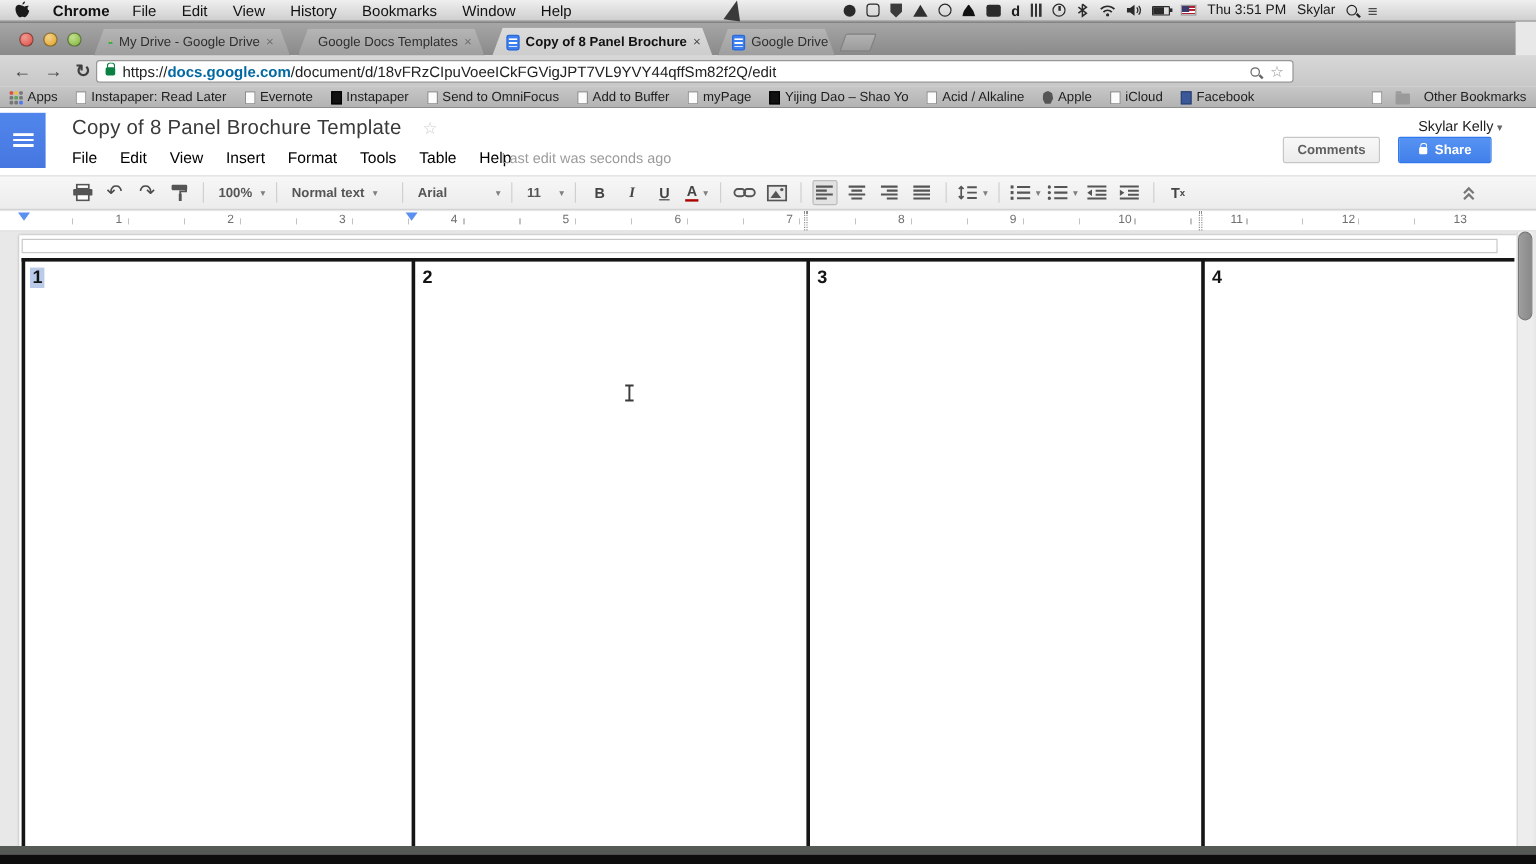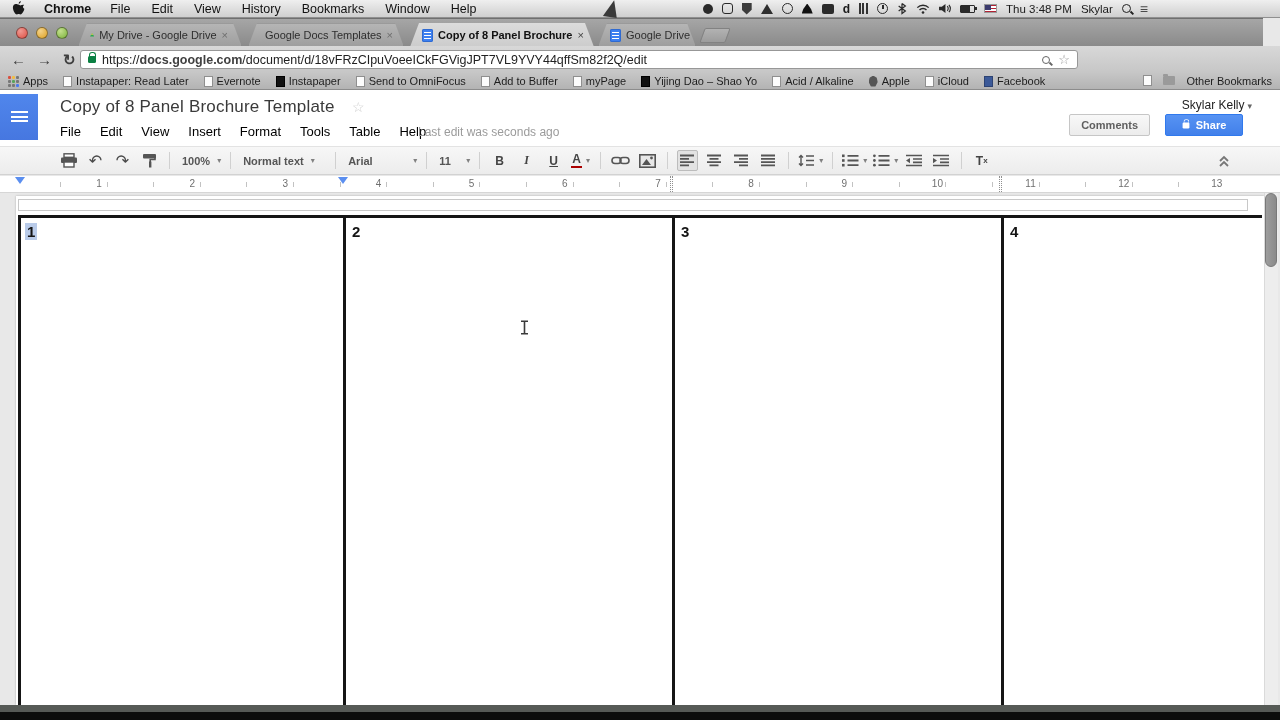--- a/index.html
+++ b/index.html
@@ -43,21 +43,21 @@
   .tab .x{margin-left:auto;color:#6e6e6e;font-size:11px;font-weight:normal}
   .fav-docs{width:11px;height:13px;flex:0 0 auto;background:#3c7ff0;border-radius:2px;box-shadow:inset 0 0 0 1px #2f6ad0;position:relative}
   .fav-docs::after{content:"";position:absolute;left:2px;top:3px;right:2px;height:7px;background:repeating-linear-gradient(#fff 0 1.4px,transparent 1.4px 3px)}
   .newtab{position:absolute;left:702px;top:9px;width:26px;height:15px;background:linear-gradient(#b2b2b2,#9c9c9c);transform:skewX(-20deg);border:1px solid #828282;border-radius:2px}
 
   
   .addrrow{position:absolute;top:46px;left:0;right:0;height:26px;background:linear-gradient(#d8d8d8,#c7c7c7);display:flex;align-items:center}
   .navbtn{font-size:15px;color:#3f3f3f;margin-left:11px;line-height:1}
   .omnibox{position:absolute;left:80px;top:4px;width:998px;height:19px;background:#fff;border:1px solid #979797;border-radius:3px;display:flex;align-items:center;padding:0 7px;font-size:12.5px;color:#222;gap:6px}
   .urltext{white-space:nowrap;overflow:hidden}
-  .urltext b{color:#404040}
+  .urltext b{color:#0369a1}
   .lock{width:8px;height:7px;border-radius:1.5px;position:relative;flex:0 0 auto}
   .lock::before{content:"";position:absolute;left:1.4px;top:-4px;width:5px;height:5px;border:1.5px solid;border-color:inherit;border-bottom:none;border-radius:3px 3px 0 0}
   .lock-green{background:#0b8043;border-color:#0b8043;color:#0b8043}
   .omni-right{margin-left:auto;display:flex;align-items:center;gap:8px}
   .zoomico{width:8px;height:8px;border:1.5px solid #666;border-radius:50%;position:relative}
   .zoomico::after{content:"";position:absolute;left:6px;top:6px;width:4px;height:1.6px;background:#666;transform:rotate(45deg)}
   .starico{color:#9a9a9a;font-size:13px;line-height:1}
   .extrow{position:absolute;right:8px;top:49px;display:flex;align-items:center;gap:8px}
   .ext{width:19px;height:19px;border-radius:3px;position:relative}
   .ext-dl{background:#2f9fc4}.ext-dl::after{content:"↓";position:absolute;inset:0;color:#fff;font-size:13px;text-align:center;line-height:19px;font-weight:bold}
@@ -75,21 +75,21 @@
   .bm{display:flex;align-items:flex-end;gap:4px}
   .bm-items{display:flex;gap:15px}
   .appsgrid{width:11px;height:11px;display:grid;grid-template-columns:repeat(3,1fr);gap:1px}
   .appsgrid i{background:#777;border-radius:1px}
   .appsgrid i:nth-child(1){background:#d95040}.appsgrid i:nth-child(2){background:#f2bd42}.appsgrid i:nth-child(5){background:#58a55c}.appsgrid i:nth-child(9){background:#4a7af0}
   .fav{width:9px;height:11px;flex:0 0 auto}
   .ic-page{background:#fcfcfc;border:1px solid #8f8f8f}
   .ic-black{background:#111;border:1px solid #000}
   .ic-fb{background:#3b5998;border:1px solid #2d4373}
   .ic-apple{background:#555;border-radius:3px 3px 3px 3px;clip-path:polygon(50% 0,90% 20%,100% 60%,75% 100%,25% 100%,0 60%,10% 20%)}
-  .bm-right{margin-left:auto;display:flex;align-items:center;gap:11px}
+  .bm-right{margin-left:auto;display:flex;gap:11px}
   .folder{width:12px;height:9px;background:#9a9a9a;border-radius:1px;position:relative}
   .folder::before{content:"";position:absolute;left:0;top:-2px;width:5px;height:2px;background:#9a9a9a;border-radius:1px 1px 0 0}
 
   
   .dhead{position:absolute;top:90px;left:0;right:0;height:56px;background:#fff}
   .dlogo{position:absolute;left:0;top:4px;width:38px;height:46px;background:linear-gradient(#5086ec,#4677e0);display:flex;align-items:center;justify-content:center}
   .dlogo i{width:17px;height:13px;background:repeating-linear-gradient(#fff 0 2.2px,transparent 2.2px 4.6px)}
   .dtitle{position:absolute;left:60px;top:7px;font-size:17px;color:#3a3a3a;letter-spacing:.2px}
   .dstar{position:absolute;left:352px;top:9px;color:#cfcfcf;font-size:14px}
   .dmenu{position:absolute;left:60px;top:34px;display:flex;gap:19px;font-size:13px;color:#000}
@@ -182,21 +182,21 @@
       <svg width="14" height="11" viewBox="0 0 16 12">
           <path d="M1.5 5a9 9 0 0 1 13 0M4 7.8a5.5 5.5 0 0 1 8 0" fill="none" stroke="#2a2a2a" stroke-width="1.6"></path>
           <circle cx="8" cy="10.5" r="1.5" fill="#2a2a2a"></circle>
         </svg>
       <svg width="12" height="11" viewBox="0 0 13 12">
           <polygon points="0,4 3,4 7,1 7,11 3,8 0,8" fill="#2a2a2a"></polygon>
           <path d="M9 3.5a4 4 0 0 1 0 5M10.8 2a6.5 6.5 0 0 1 0 8" fill="none" stroke="#2a2a2a" stroke-width="1.2"></path>
         </svg>
       <span class="sic sic-batt"></span>
       <span class="sic sic-flag"></span>
-      <span class="mb-clock">Thu 3:48 PM</span>
+      <span class="mb-clock">Thu 3:51 PM</span>
       <span class="mb-user">Skylar</span>
       <span class="sic sic-mag"></span>
       <span class="glyph" style="font-size:14px">≡</span>
     </div>
     <div class="cursor-arrow"></div>
   </div>
 
   <div class="tabstrip">
     <div class="traffic">
       <span class="light" style="background:radial-gradient(circle at 35% 30%,#f09a93,#dd4f43)"></span>

